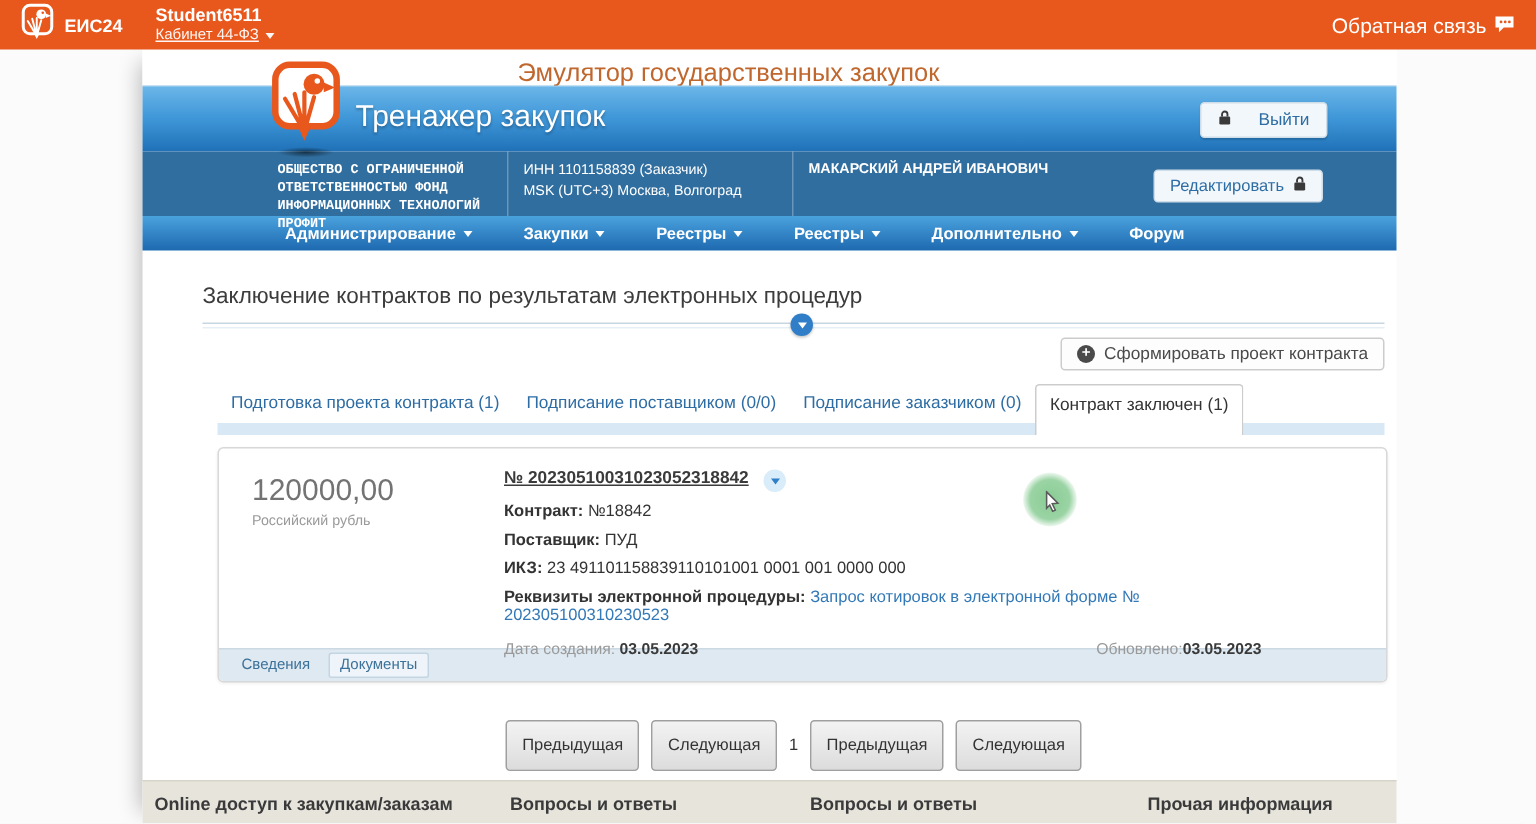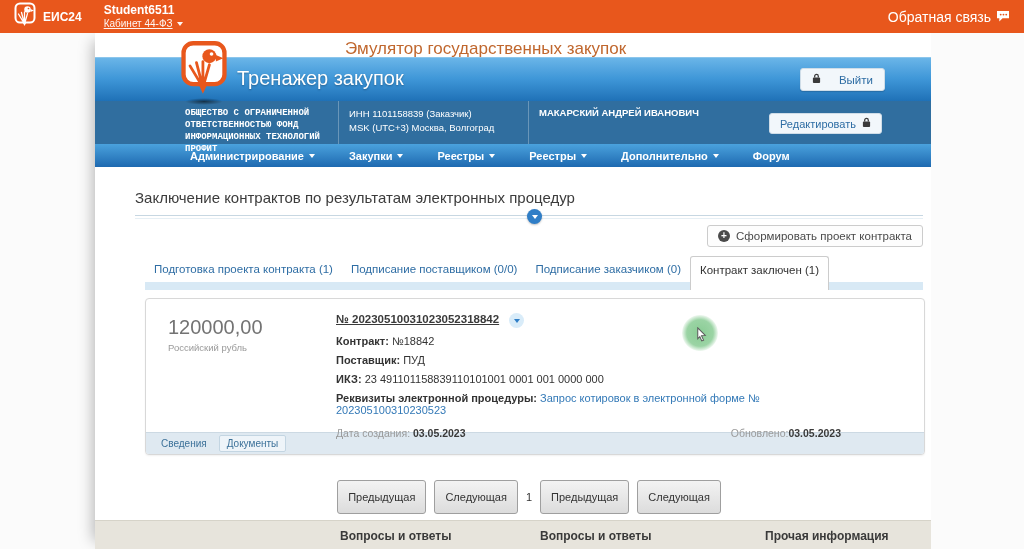--- a/index.html
+++ b/index.html
@@ -283,20 +283,21 @@
       <div class="pagination">
         <button class="page-btn">Предыдущая</button>
         <button class="page-btn">Следующая</button>
         <span class="page-num">1</span>
         <button class="page-btn">Предыдущая</button>
         <button class="page-btn">Следующая</button>
       </div>
     </main>
 
     <footer class="footer">
+      <span class="f1">Online доступ к закупкам/заказам</span>
       <span class="f2">Вопросы и ответы</span>
       <span class="f3">Вопросы и ответы</span>
       <span class="f4">Прочая информация</span>
     </footer>
   </div>
 
   <div class="cursor-highlight">
     <svg viewBox="0 0 16 16" width="15" height="15" style="margin:2px 0 0 2px">
       <path d="M4 1 L12 9 L8 9.4 L10.2 14 L8.3 14.8 L6.2 10.3 L4 12.6 Z" fill="#fff" stroke="#5a5a5a" stroke-width="1.1"></path>
     </svg>

